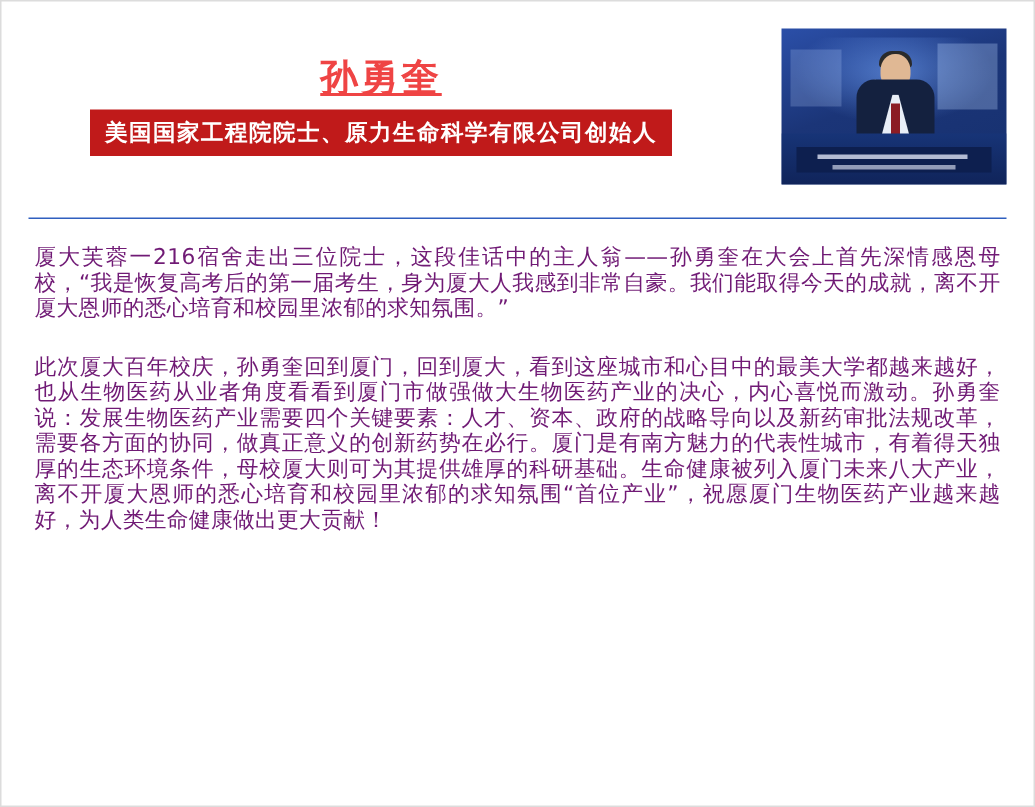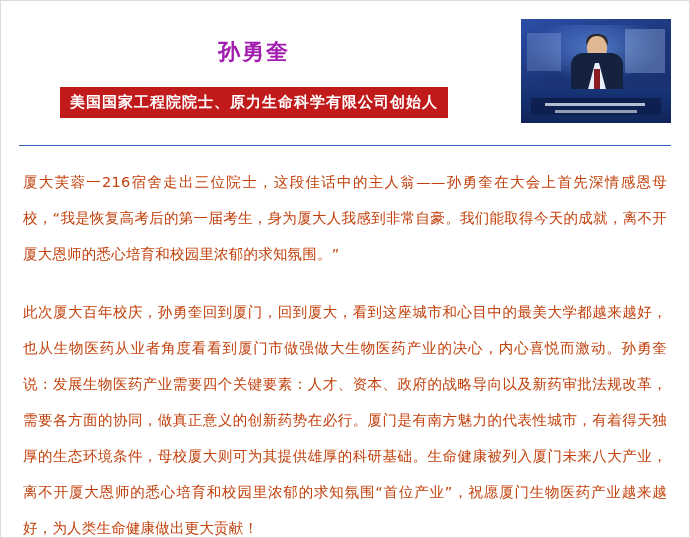--- a/index.html
+++ b/index.html
@@ -27,30 +27,31 @@
     height: 138px;
     padding: 14px 18px 0 18px;
     box-sizing: border-box;
   }
   .header-text {
     width: 470px;
     text-align: center;
     padding-top: 20px;
   }
   .person-name {
-    color: #a21caf;
+    color: #ef4444;
     font-family: "DejaVu Sans", sans-serif;
-    font-size: 22px;
+    font-size: 25px;
     font-weight: bold;
     letter-spacing: 2px;
     line-height: 34px;
+    text-decoration: underline;
   }
   .title-banner {
     display: inline-block;
-    margin-top: 18px;
+    margin-top: 4px;
     background: #c01a1a;
     color: #ffffff;
     font-family: "DejaVu Sans", sans-serif;
     font-size: 15px;
     font-weight: bold;
     letter-spacing: 1px;
     padding: 6px 10px 7px 10px;
     line-height: 18px;
   }
   
@@ -176,24 +177,24 @@
   .divider {
     margin: 6px 18px 0 18px;
     height: 1px;
     background: #2f5fbf;
   }
   
   .content {
     padding: 18px 22px 0 22px;
   }
   .para {
-    color: #c2410c;
+    color: #701a75;
     font-family: "DejaVu Sans", sans-serif;
     font-size: 14.5px;
-    line-height: 36px;
+    line-height: 17px;
     text-align: justify;
     margin: 0 0 22px 0;
     letter-spacing: 0.2px;
   }
 </style>
 </head>
 <body>
 
 <div class="page">
 

